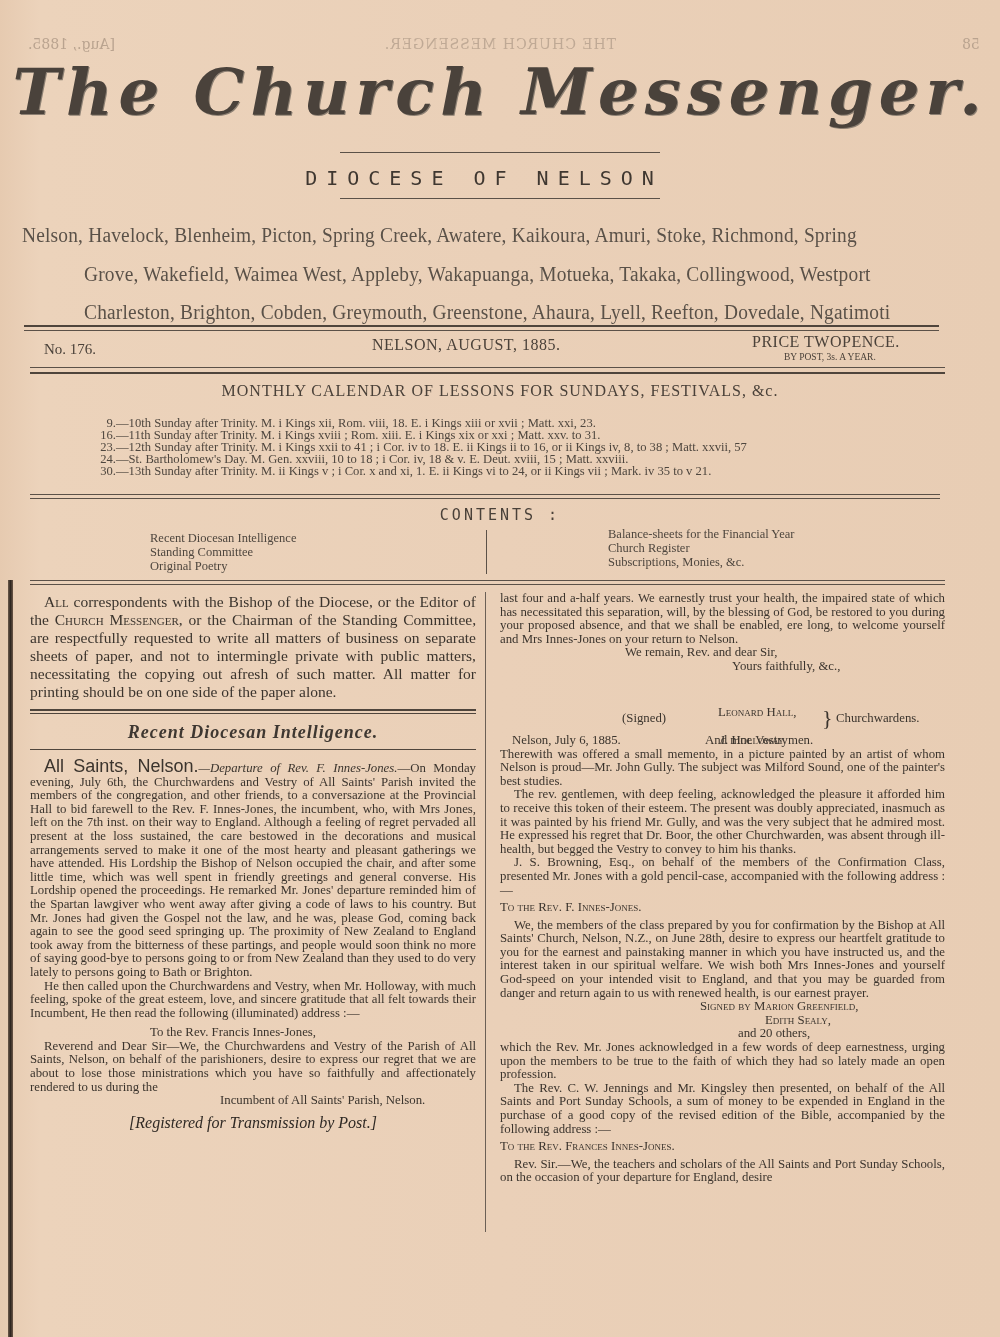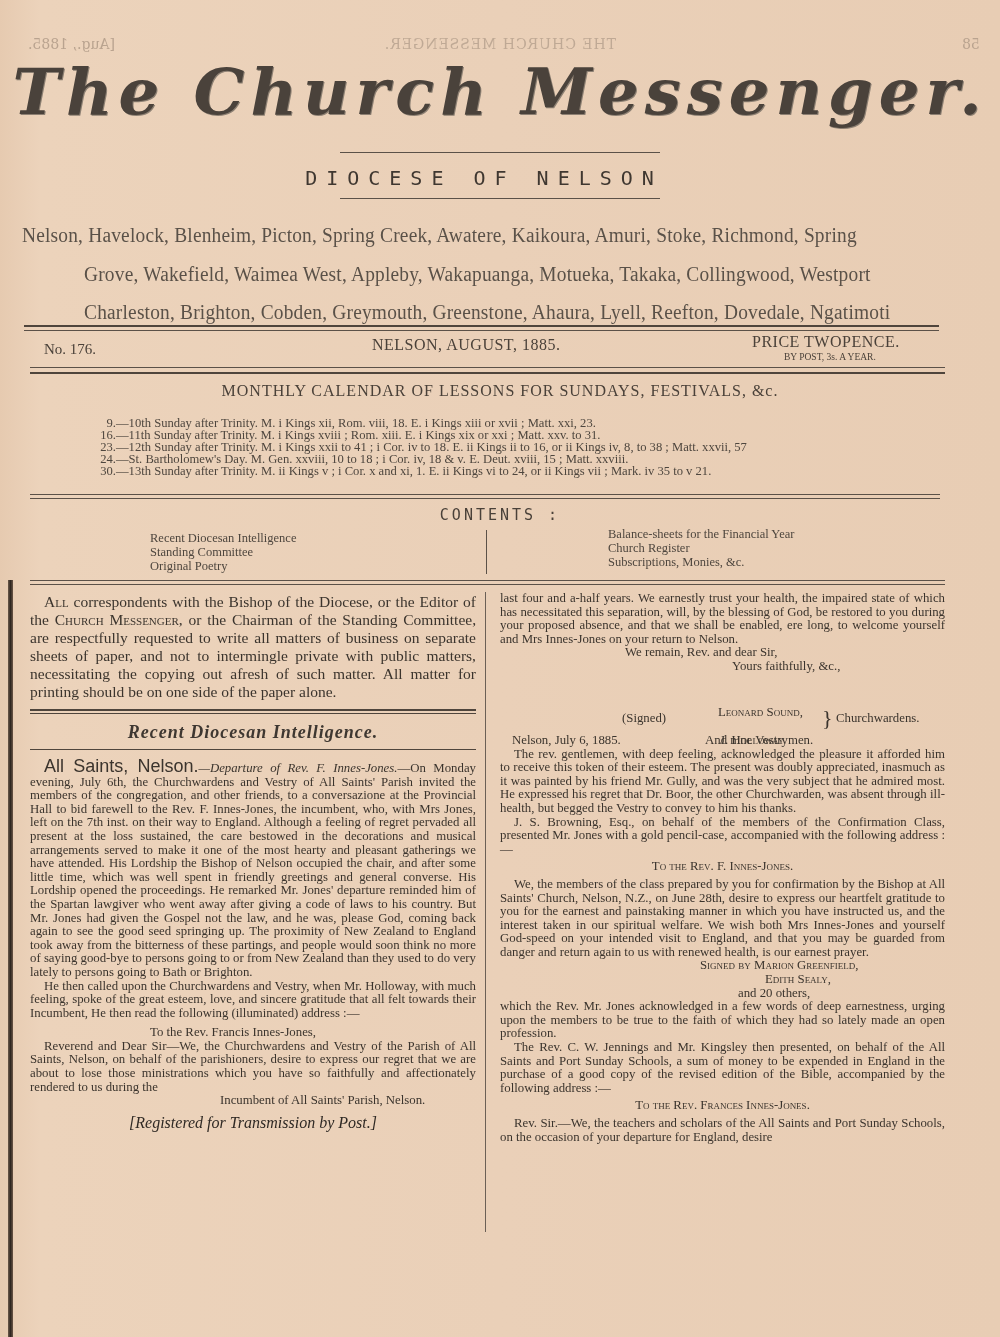--- a/index.html
+++ b/index.html
@@ -65,21 +65,21 @@
   .col-right { left:500px; width:445px; }
   .col-divider { position:absolute; left:485px; top:592px; height:640px; border-left:1px solid #6b6056; }
   .notice { font-size:15.5px; line-height:18px; }
   .notice .sc { font-variant:small-caps; }
   .section-head {
     text-align:center; font-size:18px; font-weight:bold; font-style:italic;
     letter-spacing:1px; color:#3e3731; margin:8px 0 6px 0;
   }
   .body-text { font-size:12.8px; line-height:13.6px; }
   .indent { text-indent:14px; }
-  .center { text-align:center; }
+  .center { }
   .sc { font-variant:small-caps; }
   .italic { font-style:italic; }
   .bold-sans { font-family:Liberation Sans, sans-serif; font-size:18px; }
   .registered {
     text-align:center; font-style:italic; font-size:16px; margin-top:2px; color:#2f2924;
   }
 </style>
 </head>
 <body>
 
@@ -153,29 +153,30 @@
     <p class="body-text" style="padding-left:190px; margin-bottom:6px;">Incumbent of All Saints' Parish, Nelson.</p>
     <p class="registered">[Registered for Transmission by Post.]</p>
   </div>
 
   <div class="col col-right" style="top:592px;">
     <p class="body-text">last four and a-half years.  We earnestly trust your health, the impaired state of which has necessitated this separation, will, by the blessing of God, be restored to you during your proposed absence, and that we shall be enabled, ere long, to welcome yourself and Mrs Innes-Jones on your return to Nelson.</p>
     <p class="body-text" style="padding-left:125px;">We remain, Rev. and dear Sir,</p>
     <p class="body-text" style="padding-left:232px;">Yours faithfully, &amp;c.,</p>
     <div class="body-text" style="position:relative; height:28px;margin-top:32px;">
       <span style="position:absolute; left:122px; top:6px;">(Signed)</span>
-      <span class="sc" style="position:absolute; left:218px; top:0;">Leonard Sound,</span>
+      <span class="sc" style="position:absolute; left:218px; top:0;">Leonard Hall,</span>
       <span class="sc" style="position:absolute; left:220px; top:28px;">J. Holloway</span>
       <span style="position:absolute; left:322px; top:0; font-size:22px; line-height:24px;">}</span>
       <span style="position:absolute; left:336px; top:6px;">Churchwardens.</span>
     </div>
     <div class="body-text" style="position:relative; height:14px;">
       <span style="position:absolute; left:12px;">Nelson, July 6, 1885.</span>
       <span style="position:absolute; left:205px;">And nine Vestrymen.</span>
     </div>
+    <p class="body-text">Therewith was offered a small memento, in a picture painted by an artist of whom Nelson is proud—Mr. John Gully.  The subject was Milford Sound, one of the painter's best studies.</p>
     <p class="body-text indent">The rev. gentlemen, with deep feeling, acknowledged the pleasure it afforded him to receive this token of their esteem.  The present was doubly appreciated, inasmuch as it was painted by his friend Mr. Gully, and was the very subject that he admired most.  He expressed his regret that Dr. Boor, the other Churchwarden, was absent through ill-health, but begged the Vestry to convey to him his thanks.</p>
     <p class="body-text indent">J. S. Browning, Esq., on behalf of the members of the Confirmation Class, presented Mr. Jones with a gold pencil-case, accompanied with the following address :—</p>
     <p class="body-text center sc" style="margin:4px 0;">To the Rev. F. Innes-Jones.</p>
     <p class="body-text indent">We, the members of the class prepared by you for confirmation by the Bishop at All Saints' Church, Nelson, N.Z., on June 28th, desire to express our heartfelt gratitude to you for the earnest and painstaking manner in which you have instructed us, and the interest taken in our spiritual welfare.  We wish both Mrs Innes-Jones and yourself God-speed on your intended visit to England, and that you may be guarded from danger and return again to us with renewed health, is our earnest prayer.</p>
     <p class="body-text sc" style="padding-left:200px;">Signed by Marion Greenfield,</p>
     <p class="body-text sc" style="padding-left:265px;">Edith Sealy,</p>
     <p class="body-text" style="padding-left:238px;">and 20 others,</p>
     <p class="body-text">which the Rev. Mr. Jones acknowledged in a few words of deep earnestness, urging upon the members to be true to the faith of which they had so lately made an open profession.</p>
     <p class="body-text indent">The Rev. C. W. Jennings and Mr. Kingsley then presented, on behalf of the All Saints and Port Sunday Schools, a sum of money to be expended in England in the purchase of a good copy of the revised edition of the Bible, accompanied by the following address :—</p>
     <p class="body-text center sc" style="margin:4px 0;">To the Rev. Frances Innes-Jones.</p>

